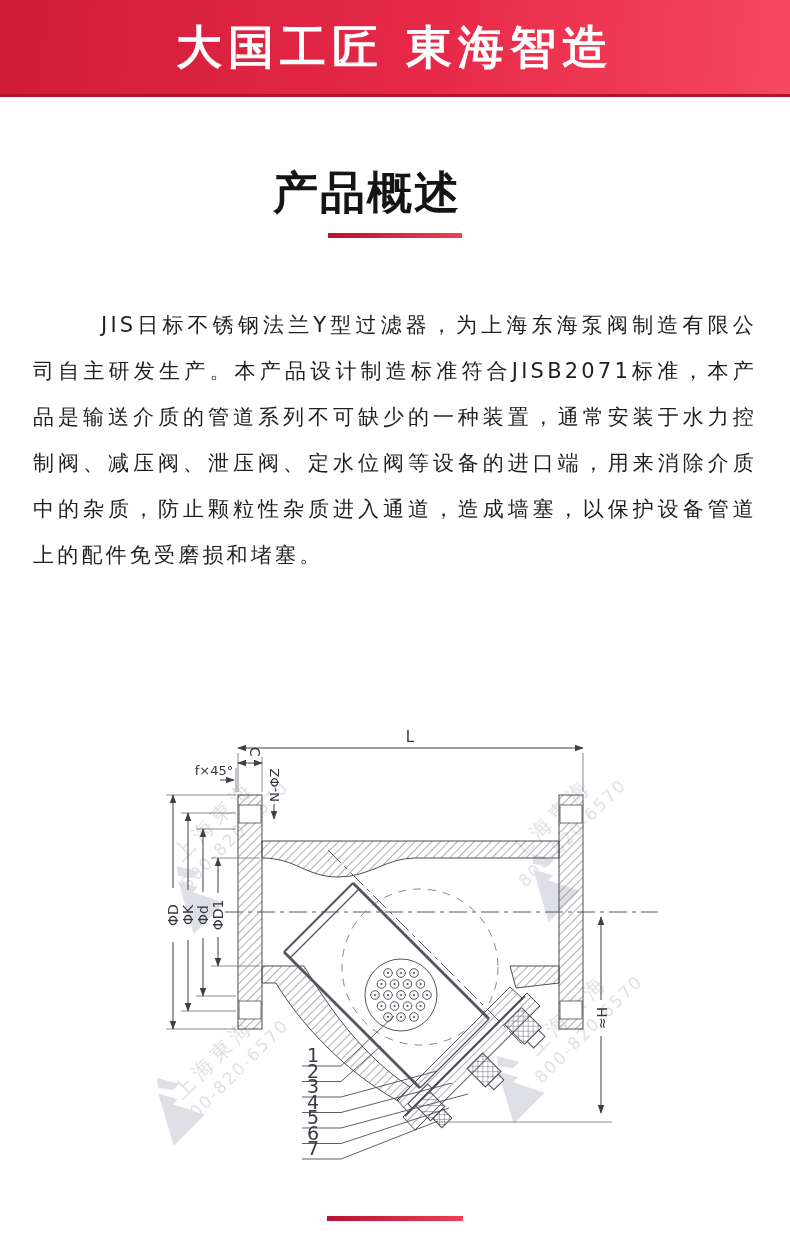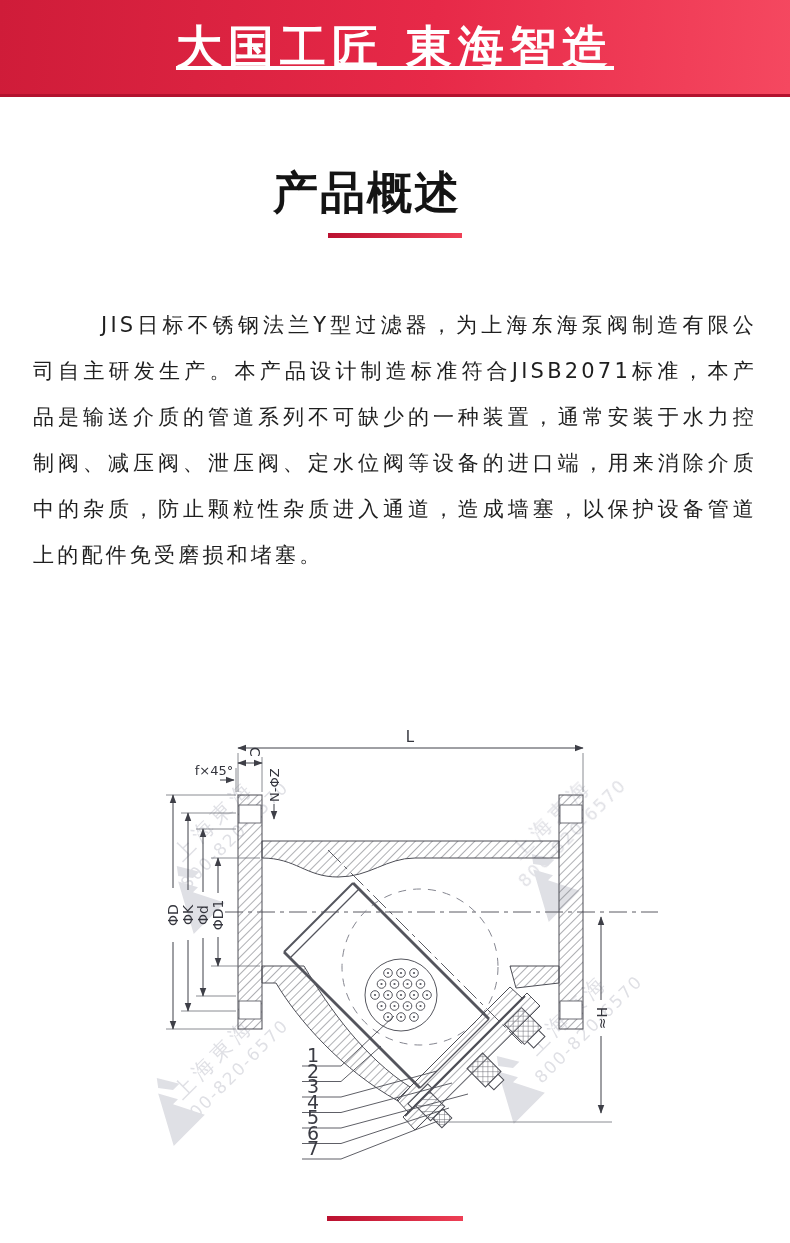--- a/index.html
+++ b/index.html
@@ -7,21 +7,21 @@
     width:790px;height:1243px;position:relative;background:#fff;overflow:hidden;
     font-family:"DejaVu Sans","Liberation Sans",sans-serif;
   }
   .banner{
     position:absolute;top:0;left:0;width:790px;height:94px;
     background:linear-gradient(94deg,#cf1c39 0%,#e72948 55%,#f54860 100%);
     border-bottom:3px solid #b2122e;
     display:flex;align-items:center;justify-content:center;
   }
   .banner h1{
-    margin:14px;color:#ffffff;font-size:46px;font-weight:bold;letter-spacing:6px;line-height:1;text-decoration:underline;
+    margin:14px;color:#ffffff;font-size:46px;font-weight:bold;letter-spacing:6px;line-height:1;
   }
   .page-title{
     position:absolute;top:163px;left:0;width:734px;margin:0;text-align:center;
     font-size:45px;font-weight:bold;color:#141414;letter-spacing:2px;line-height:1.35;
   }
   .title-underline{
     position:absolute;top:233px;left:328px;width:134px;height:5px;
     background:linear-gradient(to right,#ba1130,#ef4056);
   }
   .overview{

